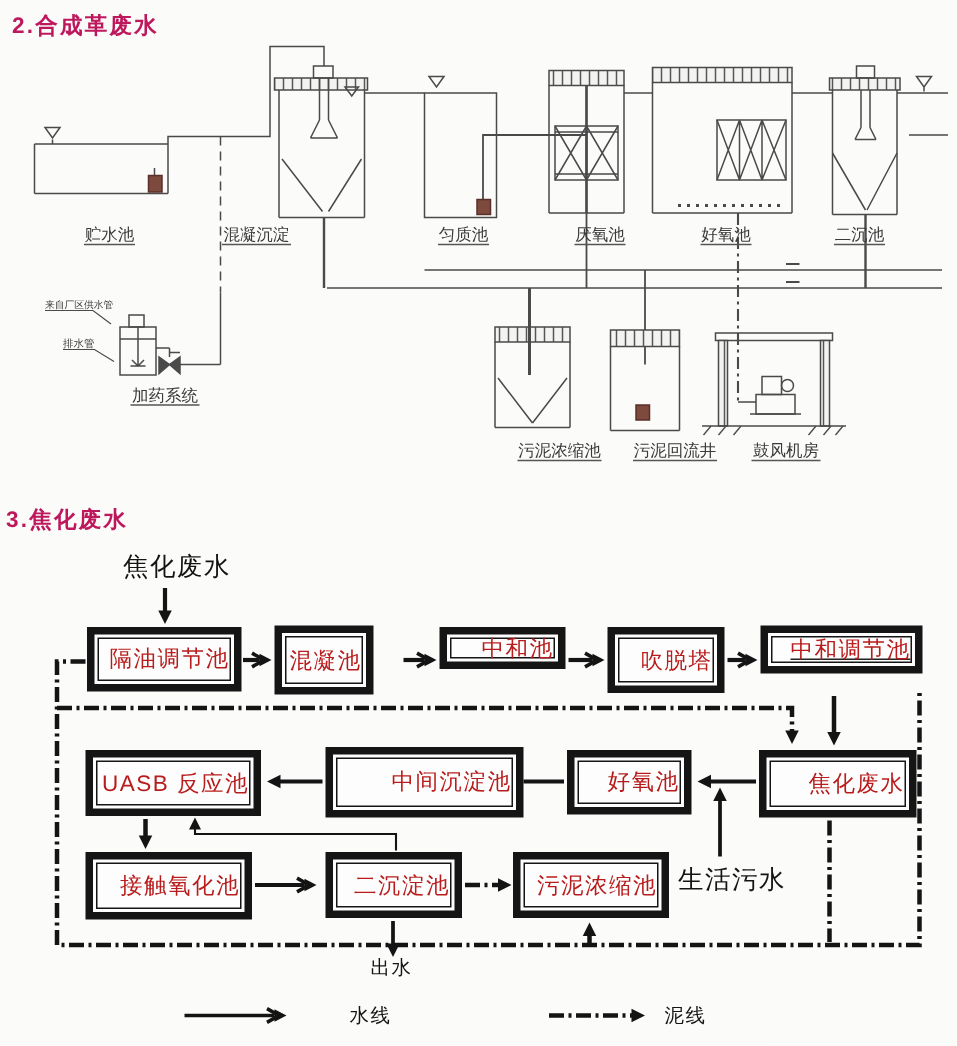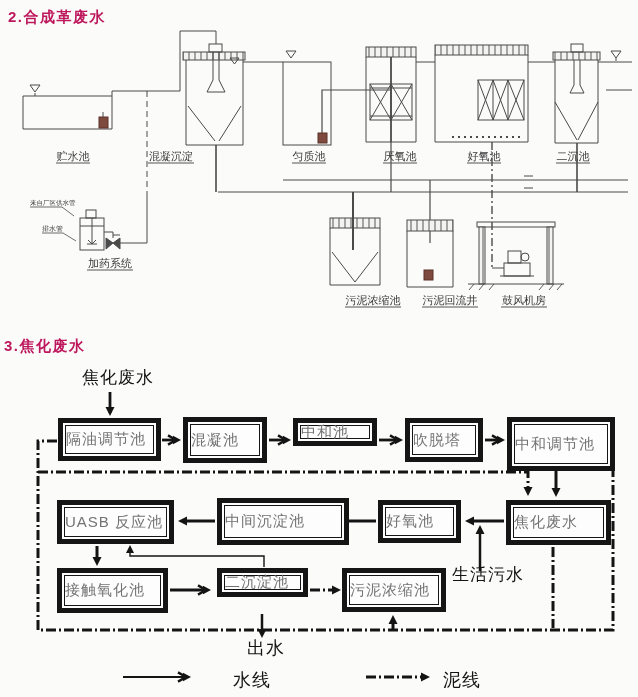--- a/index.html
+++ b/index.html
@@ -11,25 +11,25 @@
   }
   .sec-title{position:absolute;font-weight:bold;font-size:15px;letter-spacing:1.5px;color:#be185d;white-space:nowrap;}
   svg{position:absolute;left:0;top:0;}
   svg text{font-family:"Liberation Sans","DejaVu Sans",sans-serif;fill:#3a3a3a;}
   .fbox{
     position:absolute;box-sizing:border-box;display:flex;
     background:#fdfdfd;border:5px solid #151515;
   }
   .fbox-in{
     flex:1;margin:2px;border:1px solid #151515;
-    display:flex;align-items:center;justify-content:flex-start;
-    font-size:15px;letter-spacing:1px;color:#737373;white-space:nowrap;
+    display:flex;align-items:center;justify-content:flex-end;
+    font-size:15px;letter-spacing:1px;color:#b91c1c;white-space:nowrap;
   }
   .flabel{position:absolute;font-size:17px;letter-spacing:1px;color:#141414;white-space:nowrap;}
-  .flabel.small{font-size:18px;}
+  .flabel.small{font-size:13px;}
 </style>
 </head>
 <body>
 
 <div class="page">
 
   <div class="sec-title" style="left:8px;top:8px;">2.合成革废水</div>
 
   <svg width="638" height="332" viewBox="0 0 638 332">
     <defs>
@@ -230,36 +230,36 @@
       <use href="#tri" transform="translate(341,590)"></use>
       <use href="#tri" transform="translate(430,677)"></use>
     </g>
   </svg>
 
   <div class="fbox" style="left:58px;top:418px;width:103px;height:43px;">
       <div class="fbox-in">
         <span>隔油调节池</span>
       </div>
     </div>
-  <div class="fbox" style="left:183px;top:417px;width:84px;height:46px;">
+  <div class="fbox" style="left:183px;top:417px;width:66px;height:46px;">
       <div class="fbox-in">
         <span>混凝池</span>
       </div>
     </div>
   <div class="fbox" style="left:293px;top:418px;width:84px;height:28px;">
       <div class="fbox-in">
         <span>中和池</span>
       </div>
     </div>
   <div class="fbox" style="left:405px;top:418px;width:78px;height:44px;">
       <div class="fbox-in">
         <span>吹脱塔</span>
       </div>
     </div>
-  <div class="fbox" style="left:507px;top:417px;width:108px;height:54px;">
+  <div class="fbox" style="left:507px;top:417px;width:108px;height:32px;text-decoration:underline;">
       <div class="fbox-in">
         <span>中和调节池</span>
       </div>
     </div>
   <div class="fbox" style="left:57px;top:500px;width:117px;height:44px;">
       <div class="fbox-in">
         <span>UASB 反应池</span>
       </div>
     </div>
   <div class="fbox" style="left:217px;top:498px;width:132px;height:47px;">
@@ -275,30 +275,30 @@
   <div class="fbox" style="left:506px;top:500px;width:105px;height:45px;">
       <div class="fbox-in">
         <span>焦化废水</span>
       </div>
     </div>
   <div class="fbox" style="left:57px;top:568px;width:111px;height:45px;">
       <div class="fbox-in">
         <span>接触氧化池</span>
       </div>
     </div>
-  <div class="fbox" style="left:217px;top:568px;width:91px;height:29px;">
+  <div class="fbox" style="left:217px;top:568px;width:91px;height:44px;">
       <div class="fbox-in">
         <span>二沉淀池</span>
       </div>
     </div>
   <div class="fbox" style="left:342px;top:568px;width:104px;height:44px;">
       <div class="fbox-in">
         <span>污泥浓缩池</span>
       </div>
     </div>
 
   <div class="flabel" style="left:82px;top:366px;">焦化废水</div>
-  <div class="flabel" style="left:452px;top:563px;">生活污水</div>
+  <div class="flabel" style="left:452px;top:575px;">生活污水</div>
   <div class="flabel small" style="left:247px;top:636px;">出水</div>
   <div class="flabel small" style="left:233px;top:668px;">水线</div>
   <div class="flabel small" style="left:443px;top:668px;text-align:center;">泥线</div>
 
 </div>
 
 </body></html>

